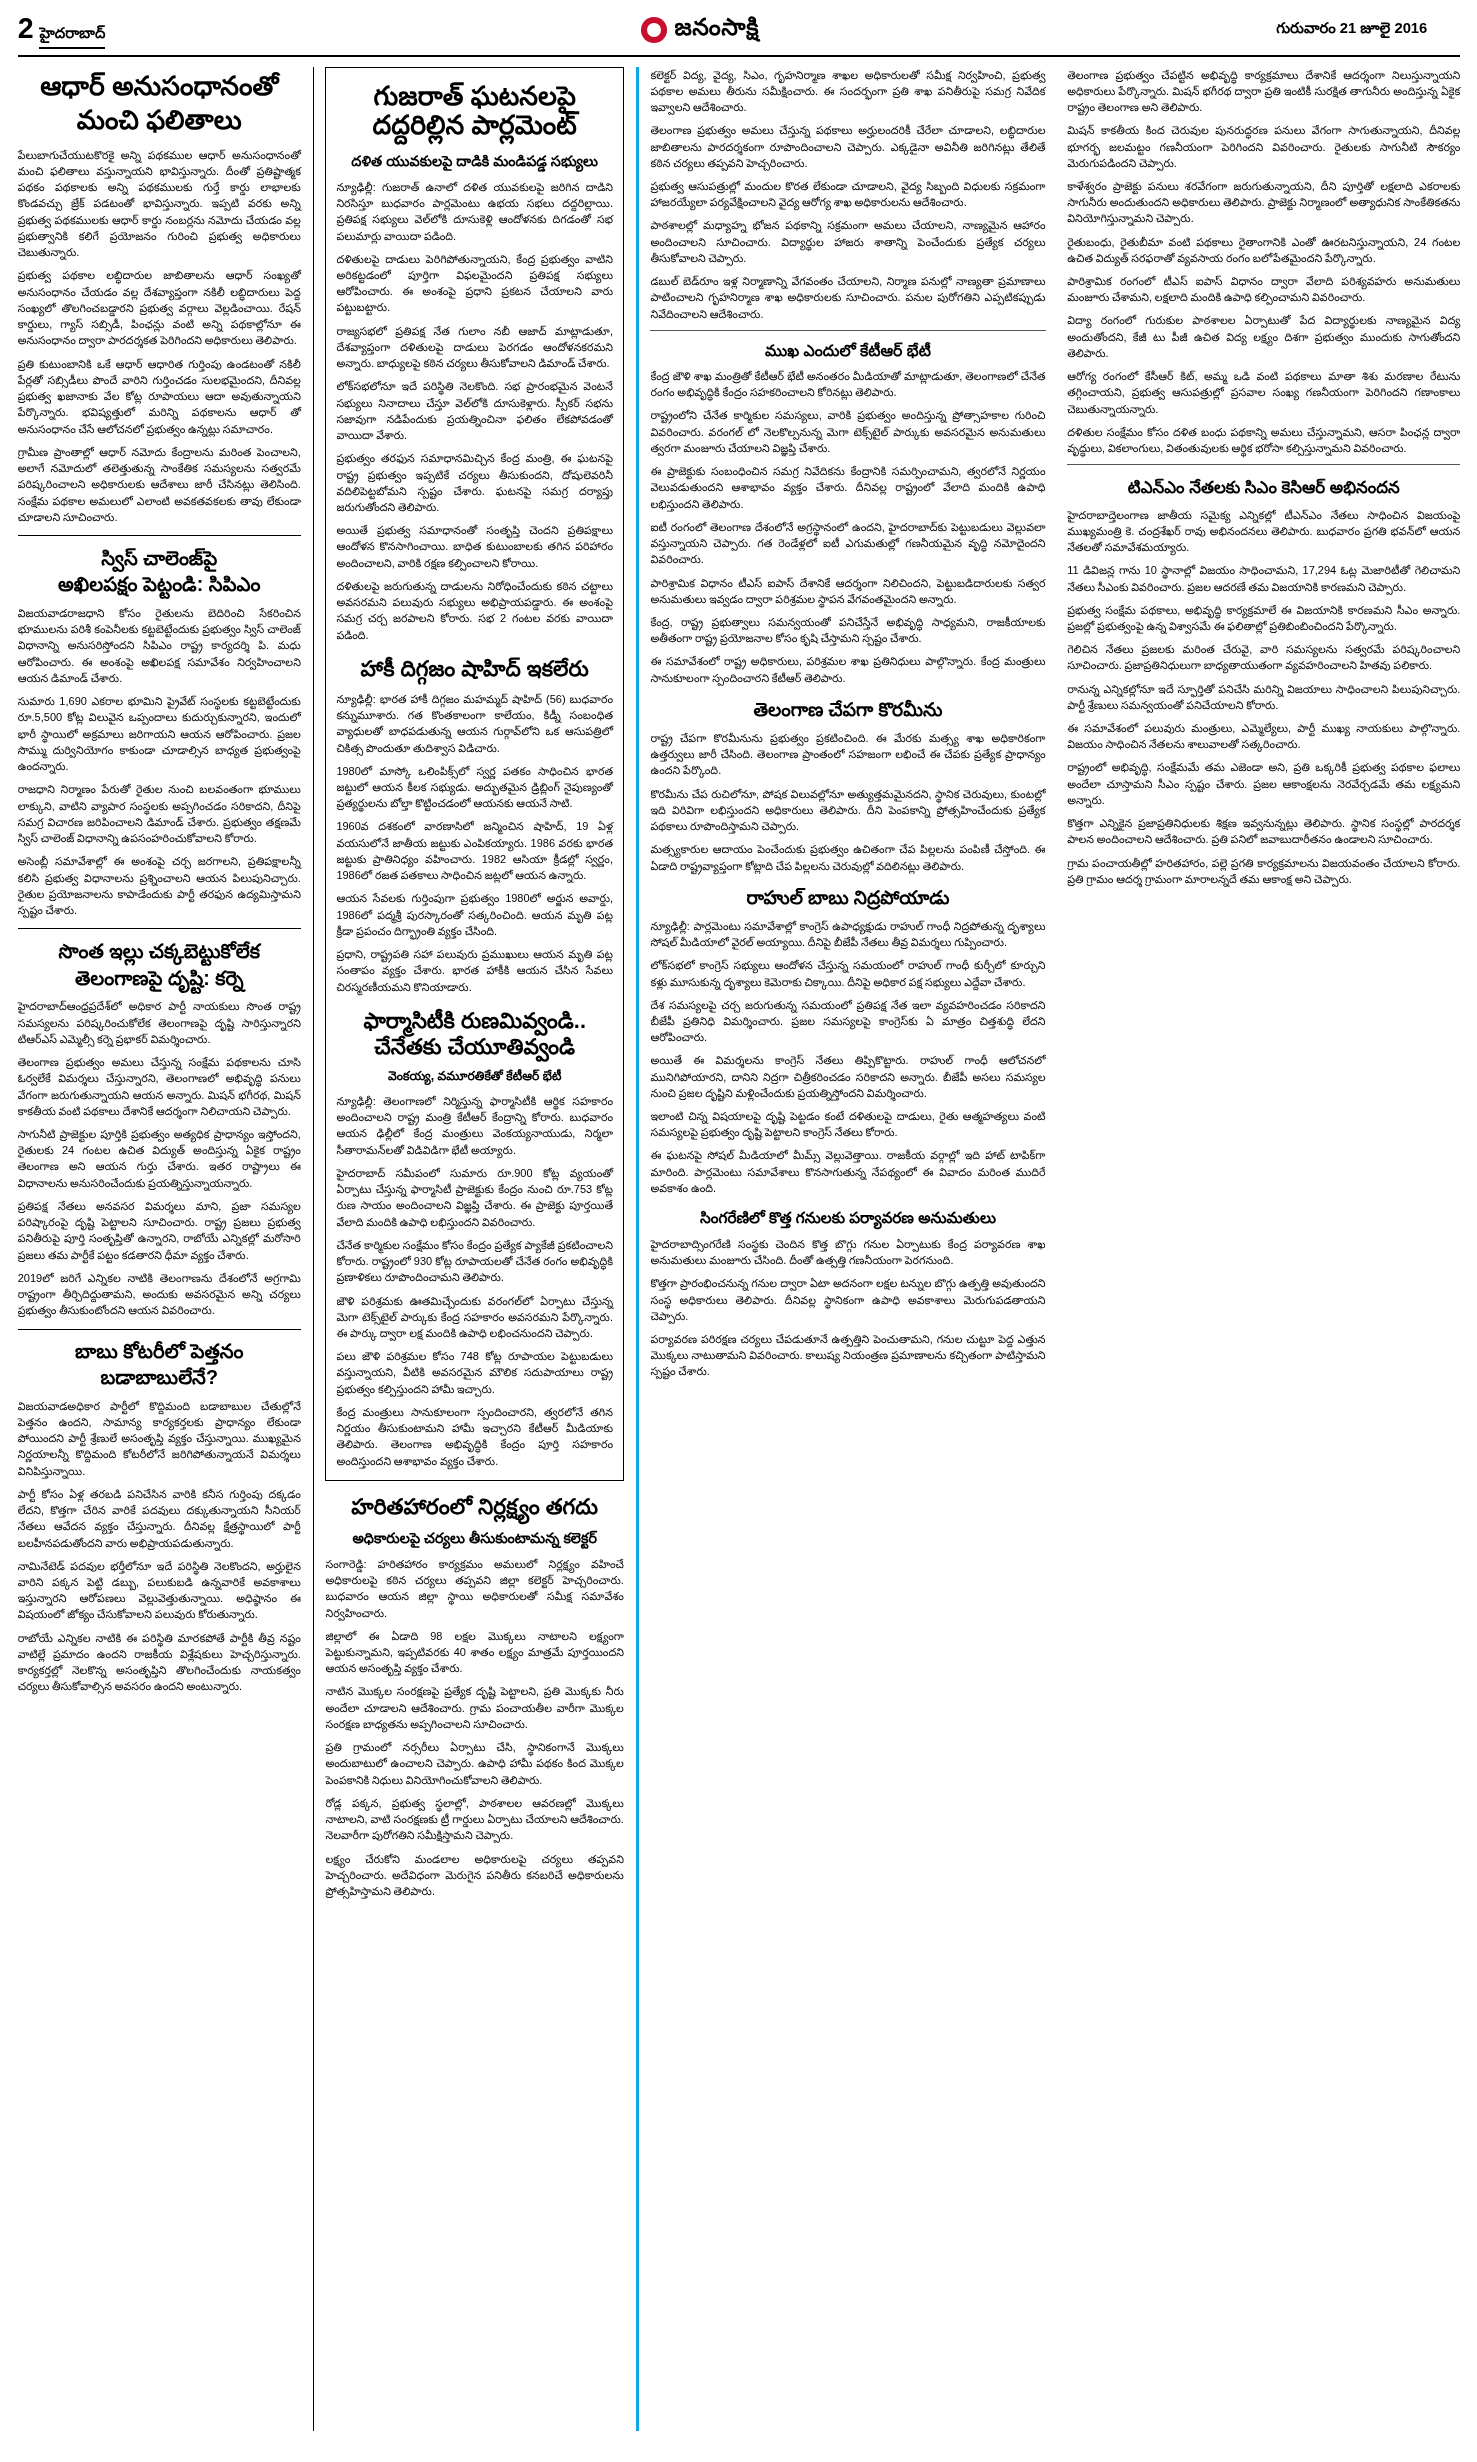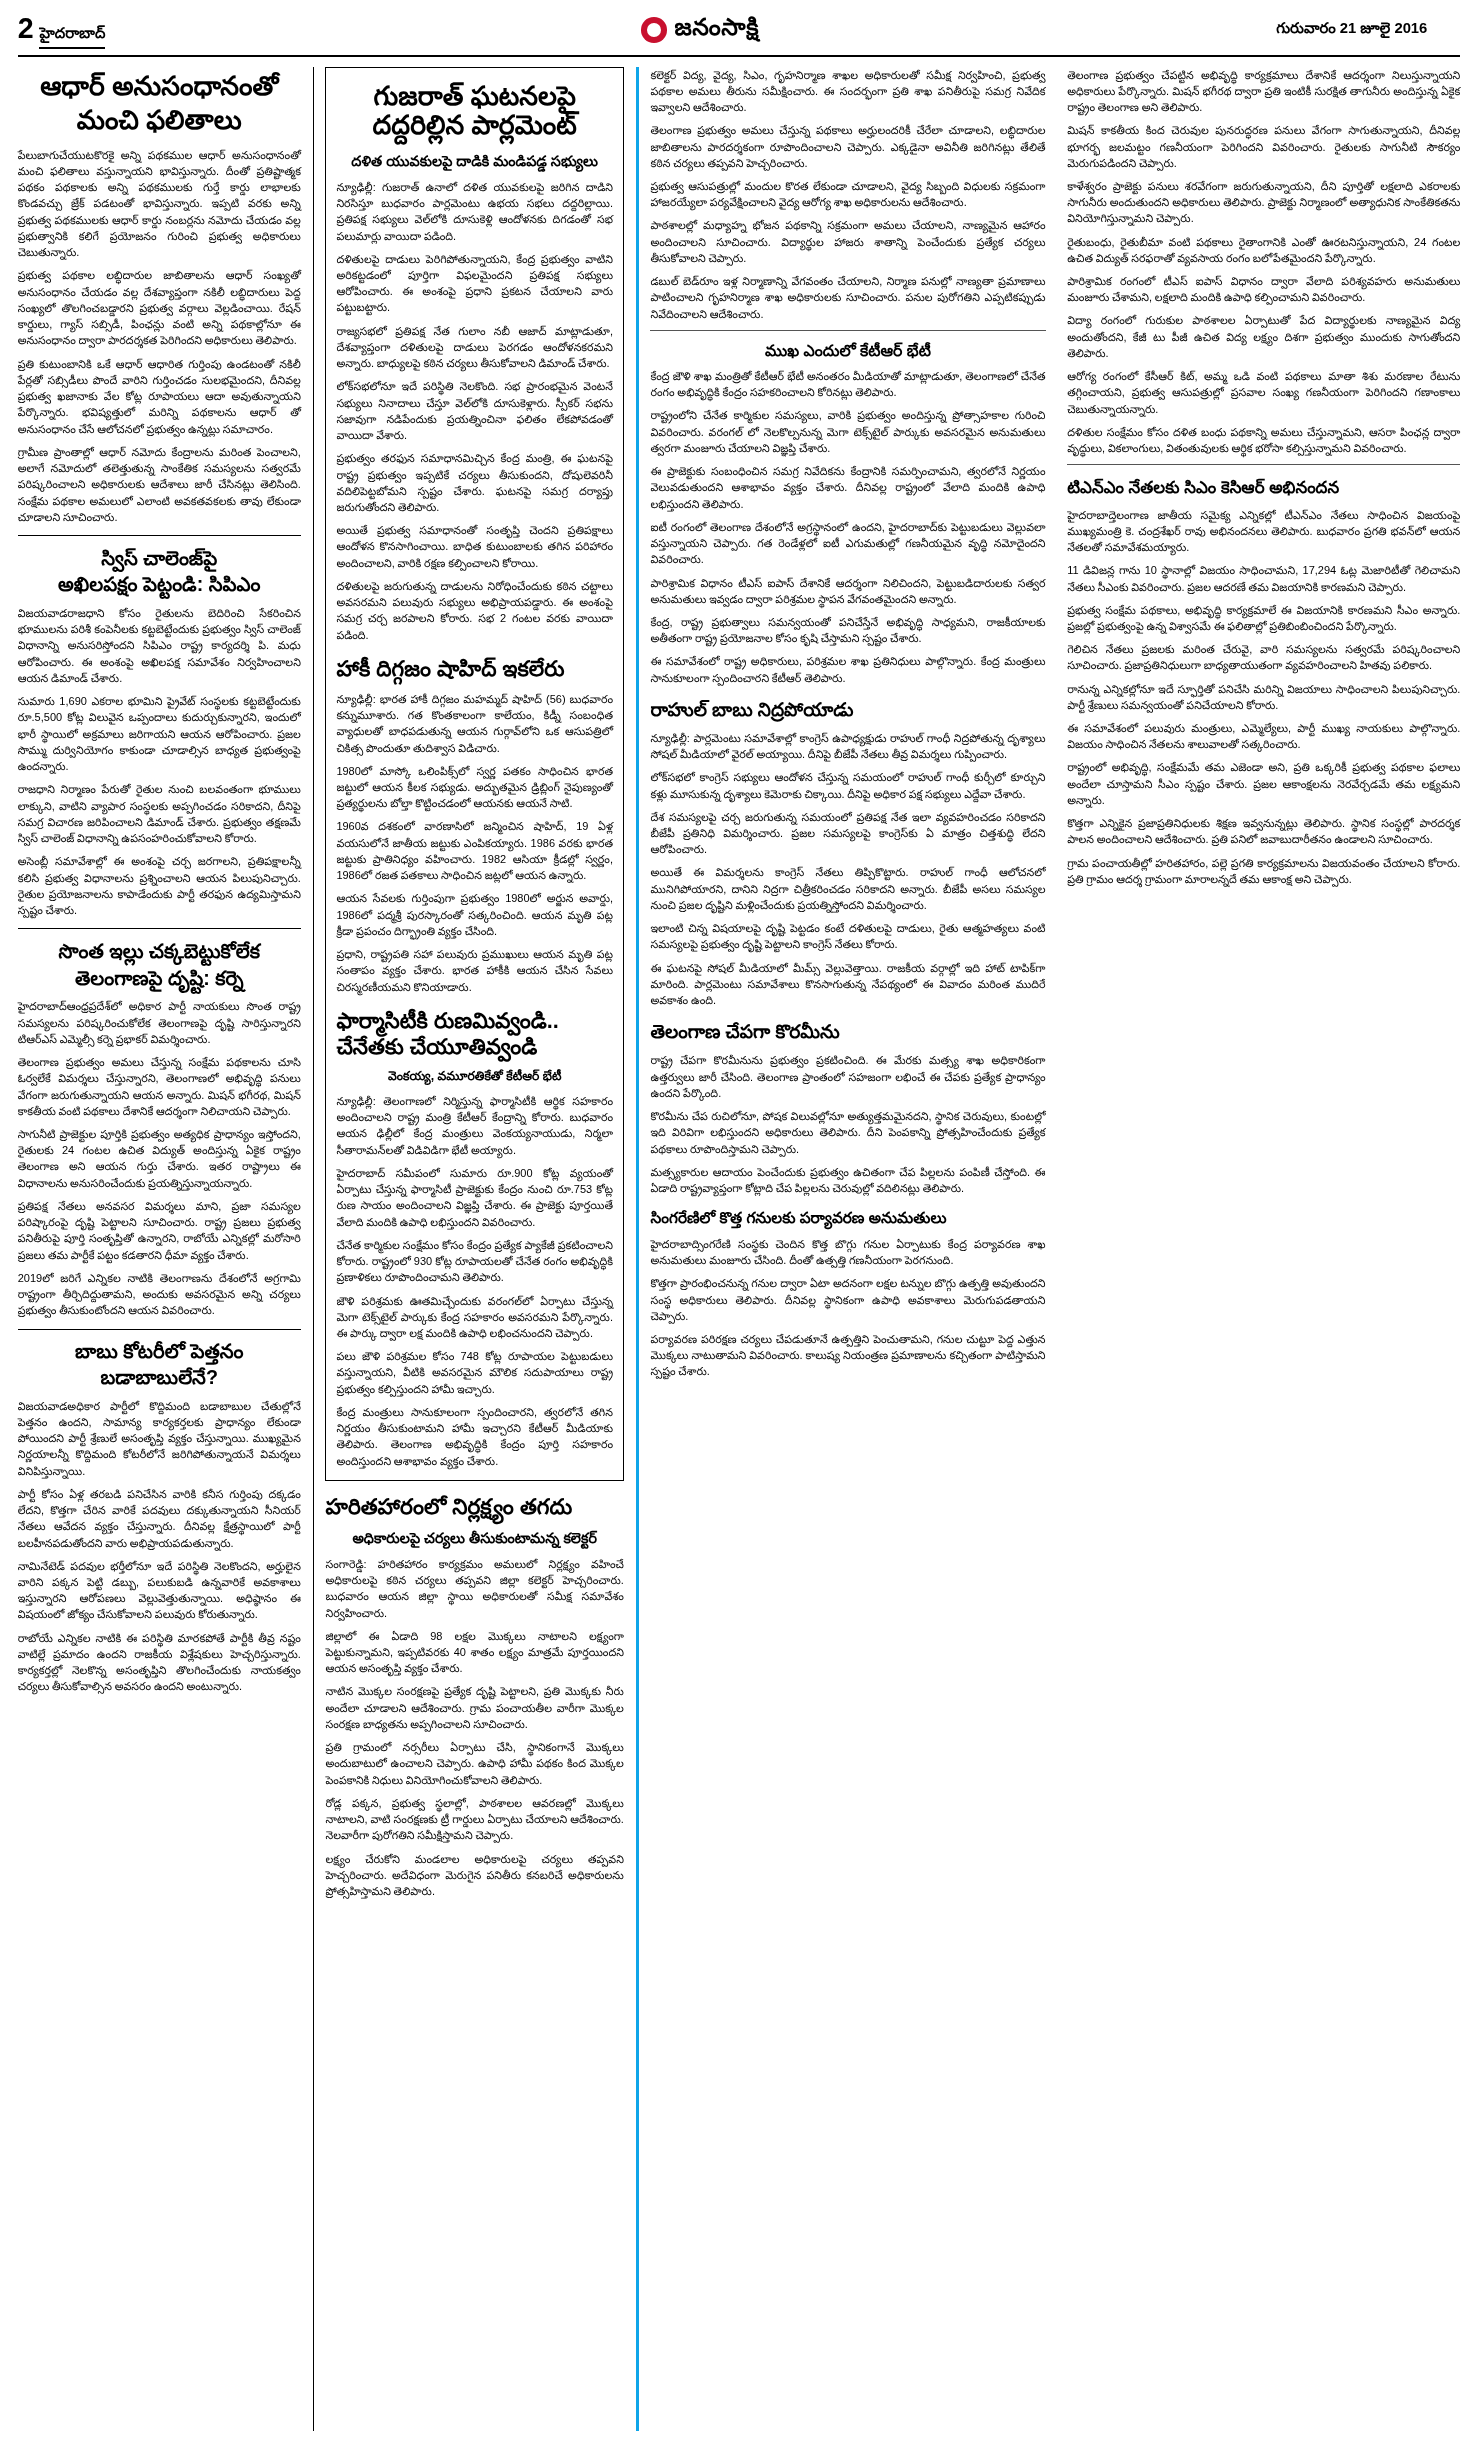--- a/index.html
+++ b/index.html
@@ -112,21 +112,21 @@
     line-height: 1.28;
     font-weight: bold;
     margin: 2px 0 9.9px 0;
     text-align: center;
   }
   h2.hl {
     font-size: 21.7px;
     line-height: 1.3;
     font-weight: bold;
     margin: 11.8px 0 7.9px 0;
-    text-align: left;
+    text-align: center;
   }
   h2.hl-left {
     font-size: 19.7px;
     line-height: 1.3;
     font-weight: bold;
     margin: 9.9px 0 6.9px 0;
     text-align: center;
   }
   h3.subhl {
     font-size: 14.3px;
@@ -293,34 +293,34 @@
             <p class="body">కేంద్ర జౌళి శాఖ మంత్రితో కేటీఆర్ భేటీ అనంతరం మీడియాతో మాట్లాడుతూ, తెలంగాణలో చేనేత రంగం అభివృద్ధికి కేంద్రం సహకరించాలని కోరినట్లు తెలిపారు.</p>
             <p class="body">రాష్ట్రంలోని చేనేత కార్మికుల సమస్యలు, వారికి ప్రభుత్వం అందిస్తున్న ప్రోత్సాహకాల గురించి వివరించారు. వరంగల్ లో నెలకొల్పనున్న మెగా టెక్స్‌టైల్ పార్కుకు అవసరమైన అనుమతులు త్వరగా మంజూరు చేయాలని విజ్ఞప్తి చేశారు.</p>
             <p class="body">ఈ ప్రాజెక్టుకు సంబంధించిన సమగ్ర నివేదికను కేంద్రానికి సమర్పించామని, త్వరలోనే నిర్ణయం వెలువడుతుందని ఆశాభావం వ్యక్తం చేశారు. దీనివల్ల రాష్ట్రంలో వేలాది మందికి ఉపాధి లభిస్తుందని తెలిపారు.</p>
             <p class="body">ఐటీ రంగంలో తెలంగాణ దేశంలోనే అగ్రస్థానంలో ఉందని, హైదరాబాద్‌కు పెట్టుబడులు వెల్లువలా వస్తున్నాయని చెప్పారు. గత రెండేళ్లలో ఐటీ ఎగుమతుల్లో గణనీయమైన వృద్ధి నమోదైందని వివరించారు.</p>
             <p class="body">పారిశ్రామిక విధానం టీఎస్ ఐపాస్ దేశానికే ఆదర్శంగా నిలిచిందని, పెట్టుబడిదారులకు సత్వర అనుమతులు ఇవ్వడం ద్వారా పరిశ్రమల స్థాపన వేగవంతమైందని అన్నారు.</p>
             <p class="body">కేంద్ర, రాష్ట్ర ప్రభుత్వాలు సమన్వయంతో పనిచేస్తేనే అభివృద్ధి సాధ్యమని, రాజకీయాలకు అతీతంగా రాష్ట్ర ప్రయోజనాల కోసం కృషి చేస్తామని స్పష్టం చేశారు.</p>
             <p class="body">ఈ సమావేశంలో రాష్ట్ర అధికారులు, పరిశ్రమల శాఖ ప్రతినిధులు పాల్గొన్నారు. కేంద్ర మంత్రులు సానుకూలంగా స్పందించారని కేటీఆర్ తెలిపారు.</p>
           </div>
 
           <div>
+            <h2 class="hl" style="font-size:18.7px">తెలంగాణ చేపగా కొరమీను</h2>
+            <p class="body">రాష్ట్ర చేపగా కొరమీనును ప్రభుత్వం ప్రకటించింది. ఈ మేరకు మత్స్య శాఖ అధికారికంగా ఉత్తర్వులు జారీ చేసింది. తెలంగాణ ప్రాంతంలో సహజంగా లభించే ఈ చేపకు ప్రత్యేక ప్రాధాన్యం ఉందని పేర్కొంది.</p>
+            <p class="body">కొరమీను చేప రుచిలోనూ, పోషక విలువల్లోనూ అత్యుత్తమమైనదని, స్థానిక చెరువులు, కుంటల్లో ఇది విరివిగా లభిస్తుందని అధికారులు తెలిపారు. దీని పెంపకాన్ని ప్రోత్సహించేందుకు ప్రత్యేక పథకాలు రూపొందిస్తామని చెప్పారు.</p>
+            <p class="body">మత్స్యకారుల ఆదాయం పెంచేందుకు ప్రభుత్వం ఉచితంగా చేప పిల్లలను పంపిణీ చేస్తోంది. ఈ ఏడాది రాష్ట్రవ్యాప్తంగా కోట్లాది చేప పిల్లలను చెరువుల్లో వదిలినట్లు తెలిపారు.</p>
+          </div>
+
+          <div>
             <h2 class="hl" style="font-size:18.7px">రాహుల్ బాబు నిద్రపోయాడు</h2>
             <p class="body">న్యూఢిల్లీ: పార్లమెంటు సమావేశాల్లో కాంగ్రెస్ ఉపాధ్యక్షుడు రాహుల్ గాంధీ నిద్రపోతున్న దృశ్యాలు సోషల్ మీడియాలో వైరల్ అయ్యాయి. దీనిపై బీజేపీ నేతలు తీవ్ర విమర్శలు గుప్పించారు.</p>
             <p class="body">లోక్‌సభలో కాంగ్రెస్ సభ్యులు ఆందోళన చేస్తున్న సమయంలో రాహుల్ గాంధీ కుర్చీలో కూర్చుని కళ్లు మూసుకున్న దృశ్యాలు కెమెరాకు చిక్కాయి. దీనిపై అధికార పక్ష సభ్యులు ఎద్దేవా చేశారు.</p>
             <p class="body">దేశ సమస్యలపై చర్చ జరుగుతున్న సమయంలో ప్రతిపక్ష నేత ఇలా వ్యవహరించడం సరికాదని బీజేపీ ప్రతినిధి విమర్శించారు. ప్రజల సమస్యలపై కాంగ్రెస్‌కు ఏ మాత్రం చిత్తశుద్ధి లేదని ఆరోపించారు.</p>
             <p class="body">అయితే ఈ విమర్శలను కాంగ్రెస్ నేతలు తిప్పికొట్టారు. రాహుల్ గాంధీ ఆలోచనలో మునిగిపోయారని, దానిని నిద్రగా చిత్రీకరించడం సరికాదని అన్నారు. బీజేపీ అసలు సమస్యల నుంచి ప్రజల దృష్టిని మళ్లించేందుకు ప్రయత్నిస్తోందని విమర్శించారు.</p>
             <p class="body">ఇలాంటి చిన్న విషయాలపై దృష్టి పెట్టడం కంటే దళితులపై దాడులు, రైతు ఆత్మహత్యలు వంటి సమస్యలపై ప్రభుత్వం దృష్టి పెట్టాలని కాంగ్రెస్ నేతలు కోరారు.</p>
             <p class="body">ఈ ఘటనపై సోషల్ మీడియాలో మీమ్స్ వెల్లువెత్తాయి. రాజకీయ వర్గాల్లో ఇది హాట్ టాపిక్‌గా మారింది. పార్లమెంటు సమావేశాలు కొనసాగుతున్న నేపథ్యంలో ఈ వివాదం మరింత ముదిరే అవకాశం ఉంది.</p>
-          </div>
-
-          <div>
-            <h2 class="hl" style="font-size:18.7px">తెలంగాణ చేపగా కొరమీను</h2>
-            <p class="body">రాష్ట్ర చేపగా కొరమీనును ప్రభుత్వం ప్రకటించింది. ఈ మేరకు మత్స్య శాఖ అధికారికంగా ఉత్తర్వులు జారీ చేసింది. తెలంగాణ ప్రాంతంలో సహజంగా లభించే ఈ చేపకు ప్రత్యేక ప్రాధాన్యం ఉందని పేర్కొంది.</p>
-            <p class="body">కొరమీను చేప రుచిలోనూ, పోషక విలువల్లోనూ అత్యుత్తమమైనదని, స్థానిక చెరువులు, కుంటల్లో ఇది విరివిగా లభిస్తుందని అధికారులు తెలిపారు. దీని పెంపకాన్ని ప్రోత్సహించేందుకు ప్రత్యేక పథకాలు రూపొందిస్తామని చెప్పారు.</p>
-            <p class="body">మత్స్యకారుల ఆదాయం పెంచేందుకు ప్రభుత్వం ఉచితంగా చేప పిల్లలను పంపిణీ చేస్తోంది. ఈ ఏడాది రాష్ట్రవ్యాప్తంగా కోట్లాది చేప పిల్లలను చెరువుల్లో వదిలినట్లు తెలిపారు.</p>
           </div>
 
           <div>
             <h2 class="hl" style="font-size:15.3px">సింగరేణిలో కొత్త గనులకు పర్యావరణ అనుమతులు</h2>
             <p class="body">హైదరాబాద్సింగరేణి సంస్థకు చెందిన కొత్త బొగ్గు గనుల ఏర్పాటుకు కేంద్ర పర్యావరణ శాఖ అనుమతులు మంజూరు చేసింది. దీంతో ఉత్పత్తి గణనీయంగా పెరగనుంది.</p>
             <p class="body">కొత్తగా ప్రారంభించనున్న గనుల ద్వారా ఏటా అదనంగా లక్షల టన్నుల బొగ్గు ఉత్పత్తి అవుతుందని సంస్థ అధికారులు తెలిపారు. దీనివల్ల స్థానికంగా ఉపాధి అవకాశాలు మెరుగుపడతాయని చెప్పారు.</p>
             <p class="body">పర్యావరణ పరిరక్షణ చర్యలు చేపడుతూనే ఉత్పత్తిని పెంచుతామని, గనుల చుట్టూ పెద్ద ఎత్తున మొక్కలు నాటుతామని వివరించారు. కాలుష్య నియంత్రణ ప్రమాణాలను కచ్చితంగా పాటిస్తామని స్పష్టం చేశారు.</p>
           </div>
         </div>
 

